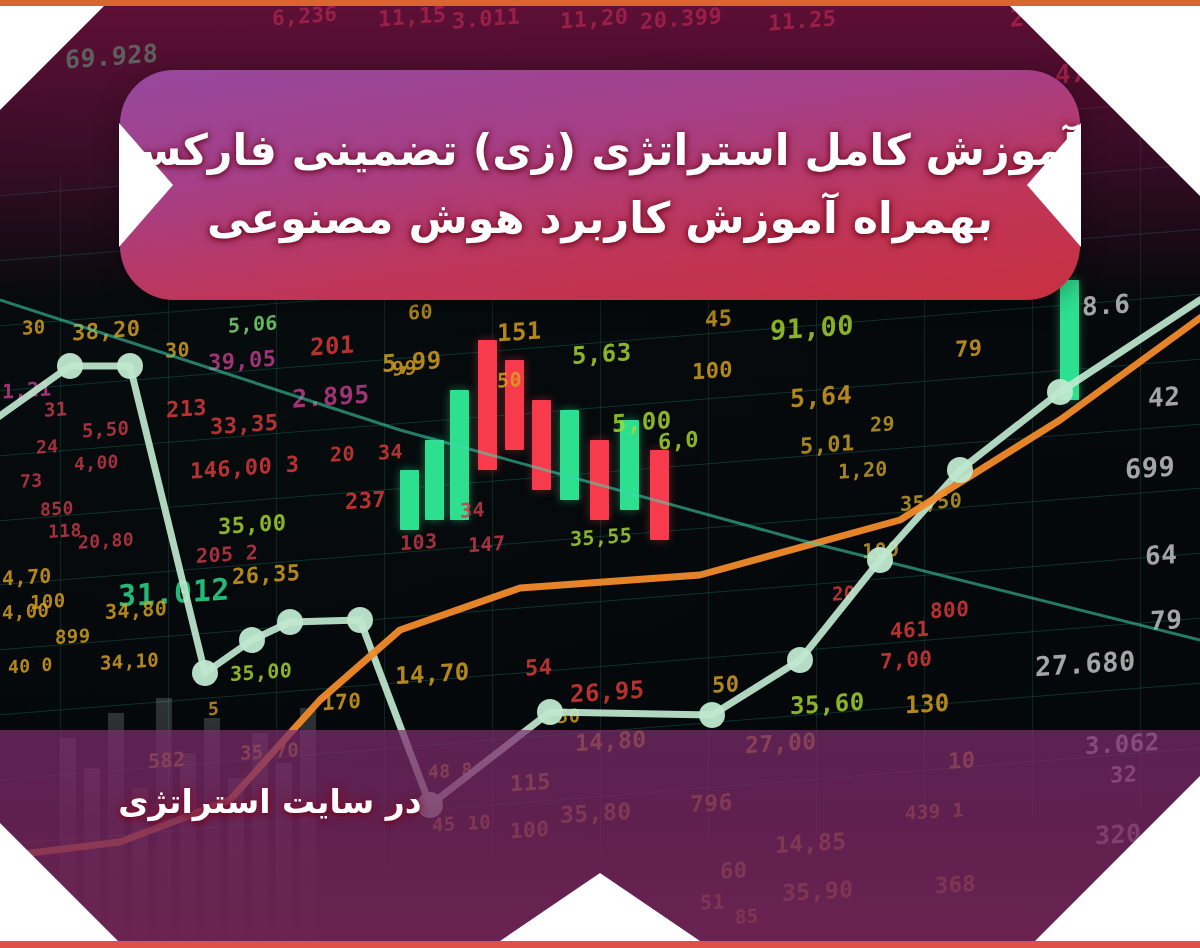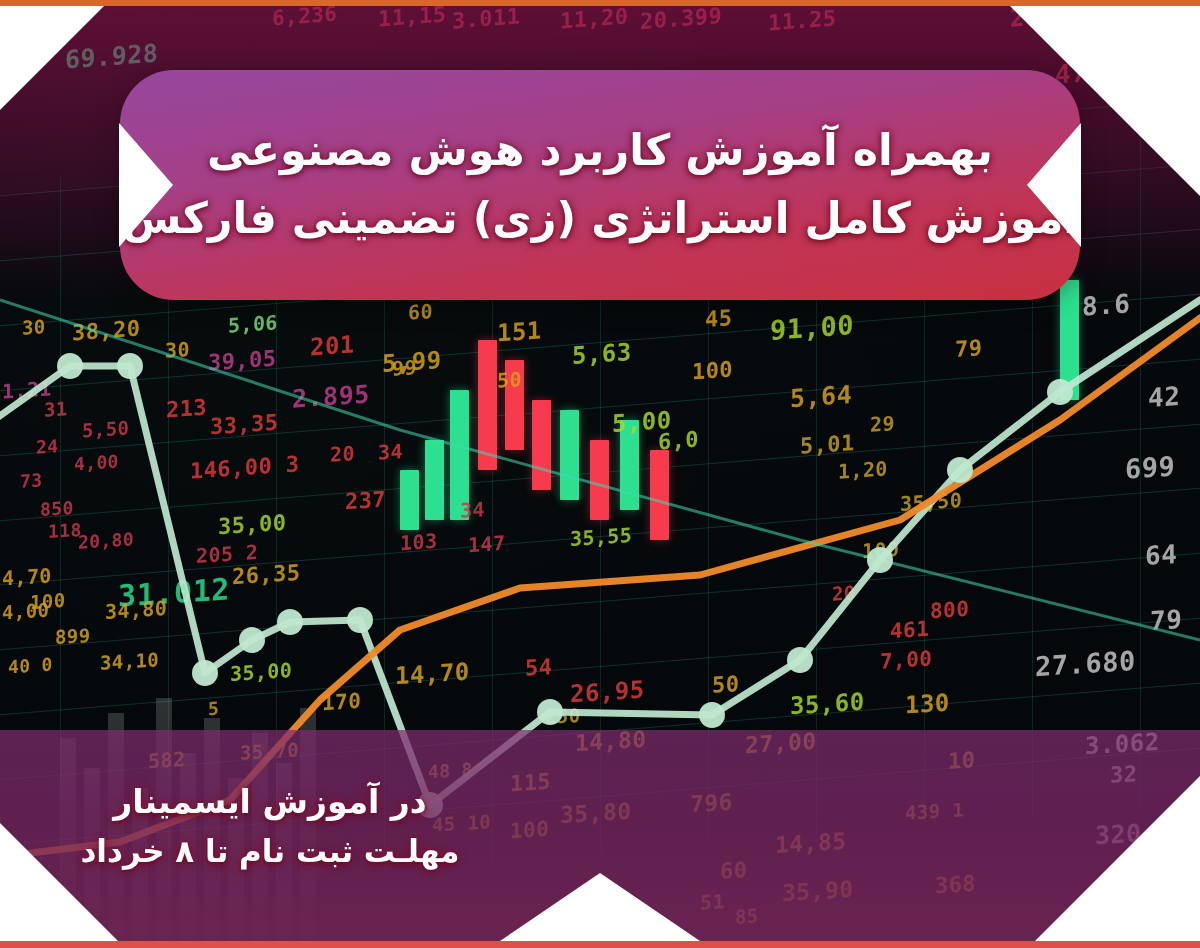--- a/index.html
+++ b/index.html
@@ -334,35 +334,34 @@
 
   <div class="tri tri-tl"></div>
   <div class="tri tri-tr"></div>
   <div class="tri tri-bl"></div>
   <div class="tri tri-br"></div>
   <div class="tri tri-bc"></div>
 
   <div id="title-banner">
     <div class="notch notch-l"></div>
     <div class="notch notch-r"></div>
+    <div class="title-line">آموزش کامل استراتژی (زی) تضمینی فارکس</div>
     <div class="title-line">بهمراه آموزش کاربرد هوش مصنوعی</div>
-    <div class="title-line">آموزش کامل استراتژی (زی) تضمینی فارکس</div>
   </div>
 
   <div class="speaker">
     
     
     
   </div>
 
   <div class="speaker">
     
     
     
   </div>
 
   <div id="cta">
-    <div class="cta-line1">در آموزش ایسمینار</div>
-    <div class="cta-line2">مهلـت ثبت نام تا ۸ خرداد</div>
+    <div class="cta-line1">در سایت استراتژی</div>
   </div>
 
 
 </div>
 
 </body></html>

